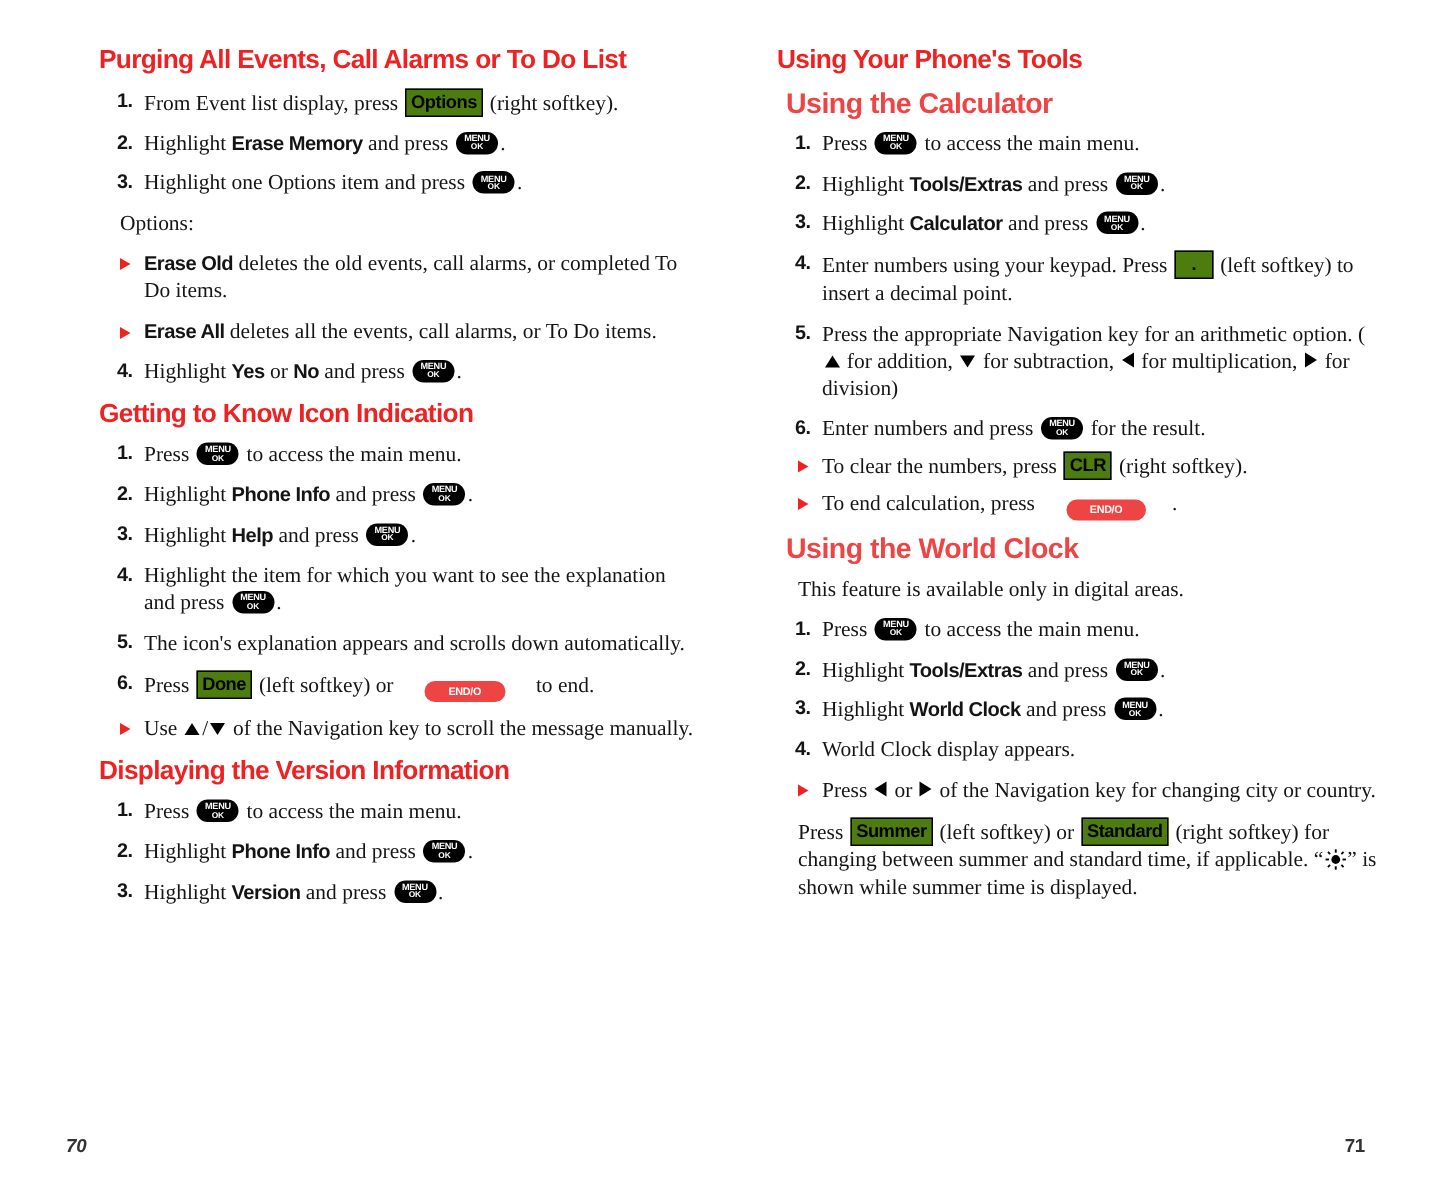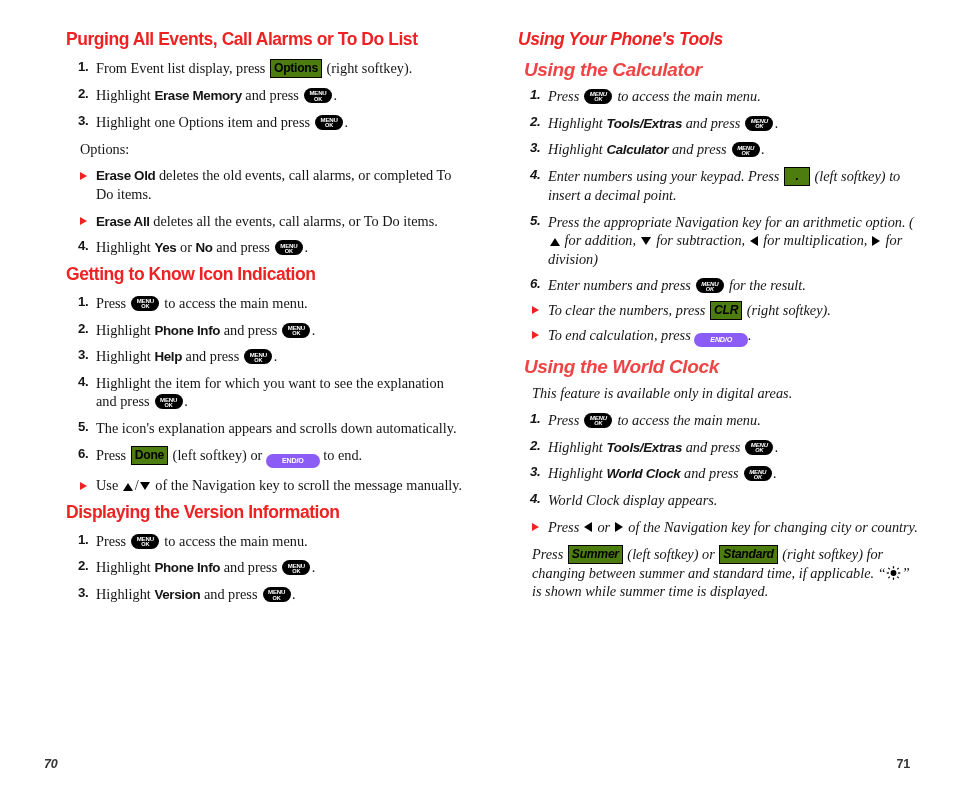--- a/index.html
+++ b/index.html
@@ -19,21 +19,21 @@
   .page {
     position: absolute;
     inset: 0;
   }
 
   .column {
     position: absolute;
     top: 30px;
   }
   .col-left  { left: 66px;  width: 400px; }
-  .col-right { left: 518px; width: 400px; font-style: italic; }
+  .col-right { left: 518px; width: 400px; }
 
   
   h1.sec-head {
     font-family: "Liberation Sans", sans-serif;
     color: #EE2222;
     font-size: 17.5px;
     font-weight: bold;
     letter-spacing: -0.45px;
     margin: 0 0 9px 0;
     line-height: 1.12;
@@ -141,28 +141,28 @@
     text-align: center;
     font-family: "Liberation Sans", sans-serif;
     font-weight: bold;
     color: #fff;
   }
   .key-menu .l1 { top: 1.2px;  font-size: 6.1px; letter-spacing: -0.2px; }
   .key-menu .l2 { top: 7.6px;  font-size: 5.6px; letter-spacing: -0.1px; }
 
   .key-end {
     display: inline-block;
-    background: #8b5cf6;
+    background: #ef4444;
     color: #fff;
     border-radius: 8px;
     height: 14px;
     line-height: 14px;
     padding: 0 16px;
     vertical-align: -2.5px;
-    margin: 0 0;
+    margin: 0 17px;
     font-family: "Liberation Sans", sans-serif;
     font-weight: bold;
     font-size: 7.2px;
     letter-spacing: -0.2px;
     white-space: nowrap;
   }
 
   
   .nav {
     display: inline-block;

